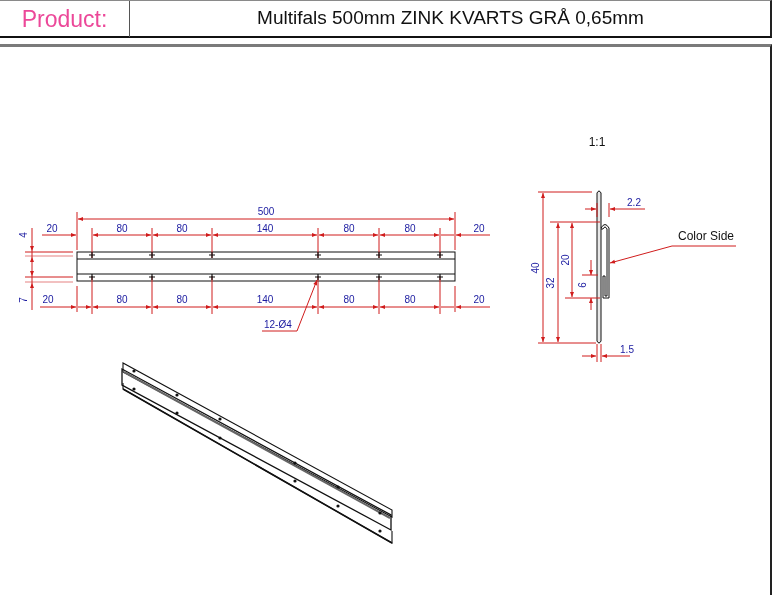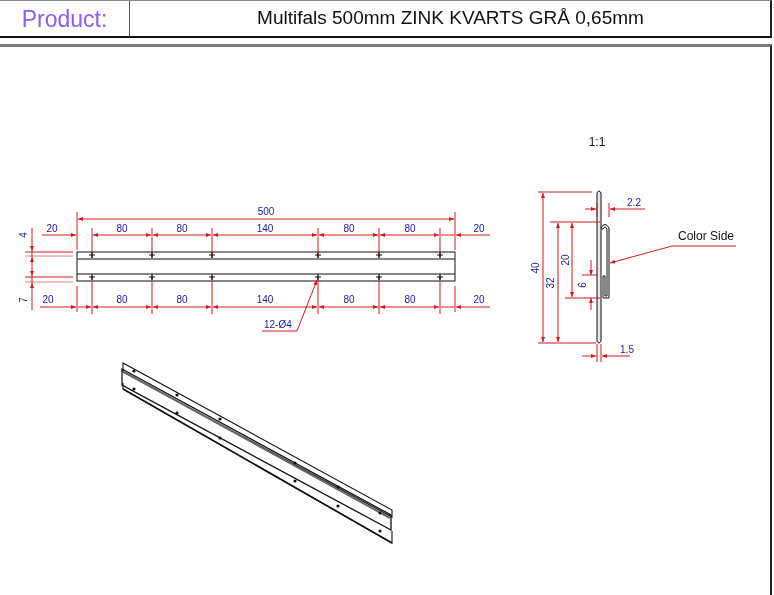--- a/index.html
+++ b/index.html
@@ -1,18 +1,18 @@
 <!DOCTYPE html>
 <html><head>
 <meta charset="utf-8">
 <style>
   html, body { margin:0; padding:0; background:#ffffff; }
   body { width:774px; height:595px; position:relative; overflow:hidden; font-family:"Liberation Sans", sans-serif; }
   .header { position:absolute; left:0; top:0; width:772px; height:38px; border-top:1px solid #8a8a8a; border-right:2px solid #222; border-bottom:2px solid #111; box-sizing:border-box; background:#fff; }
-  .header .label { position:absolute; left:0; top:0; width:130px; height:36px; border-right:1px solid #555; box-sizing:border-box; display:flex; align-items:center; justify-content:center; font-size:23px; color:#8b5cf6; }
+  .header .label { position:absolute; left:0; top:0; width:130px; height:36px; border-right:1px solid #555; box-sizing:border-box; display:flex; align-items:center; justify-content:center; font-size:23px; color:#ec4899; }
   .header .value { position:absolute; left:131px; top:0; right:0; height:36px; display:flex; align-items:center; justify-content:center; font-size:19px; color:#111; padding-bottom:2px; box-sizing:border-box; }
   .panel { position:absolute; left:0; top:44px; width:772px; height:551px; border-top:3px solid #7a7a7a; border-right:2px solid #222; box-sizing:border-box; background:#fff; }
   svg { position:absolute; left:0; top:0; }
   .dimtxt { font-family:"Liberation Sans", sans-serif; font-size:10px; fill:#1a1aa0; }
   .blktxt { font-family:"Liberation Sans", sans-serif; font-size:12px; fill:#111; }
 </style>
 </head>
 <body>
 
 <div class="header">

